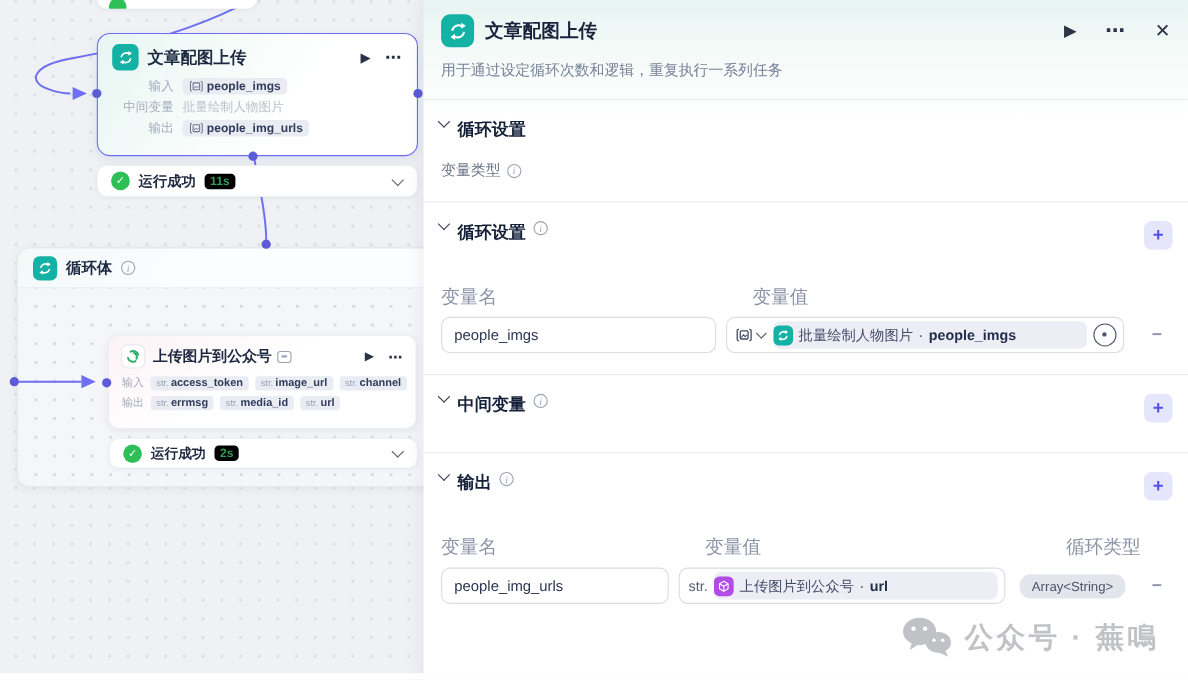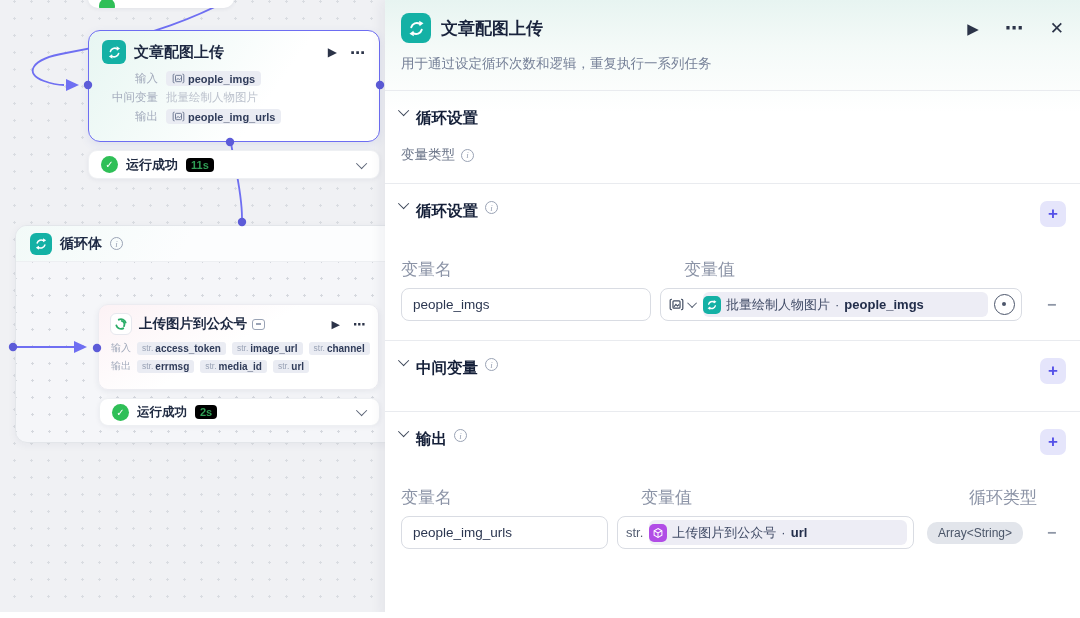--- a/index.html
+++ b/index.html
@@ -383,15 +383,28 @@
           <span>上传图片到公众号</span>
           <span>·</span>
           <b>url</b>
         </span>
       </div>
       <span class="typebadge" style="margin-left:13px;">Array&lt;String&gt;</span>
       <span class="minus" style="margin-left:24px;">−</span>
     </div>
   </div>
 
+  <div class="watermark">
+    <svg width="48" height="38" viewBox="0 0 48 38">
+      <ellipse cx="17" cy="14" rx="15" ry="12.5" fill="#8d9199"></ellipse>
+      <path d="M10 24 L8 31 L16 26 Z" fill="#8d9199"></path>
+      <circle cx="11.5" cy="11.5" r="2" fill="#fff"></circle>
+      <circle cx="22" cy="11.5" r="2" fill="#fff"></circle>
+      <ellipse cx="34" cy="24" rx="11.5" ry="9.5" fill="#8d9199"></ellipse>
+      <path d="M40 31 L43 37 L34 33 Z" fill="#8d9199"></path>
+      <circle cx="30" cy="22" r="1.6" fill="#fff"></circle>
+      <circle cx="38" cy="22" r="1.6" fill="#fff"></circle>
+    </svg>
+    <span class="wtext">公众号 · 蕪鳴</span>
+  </div>
 </div>
 
 <div class="bottomstrip"></div>
 
 </body></html>

